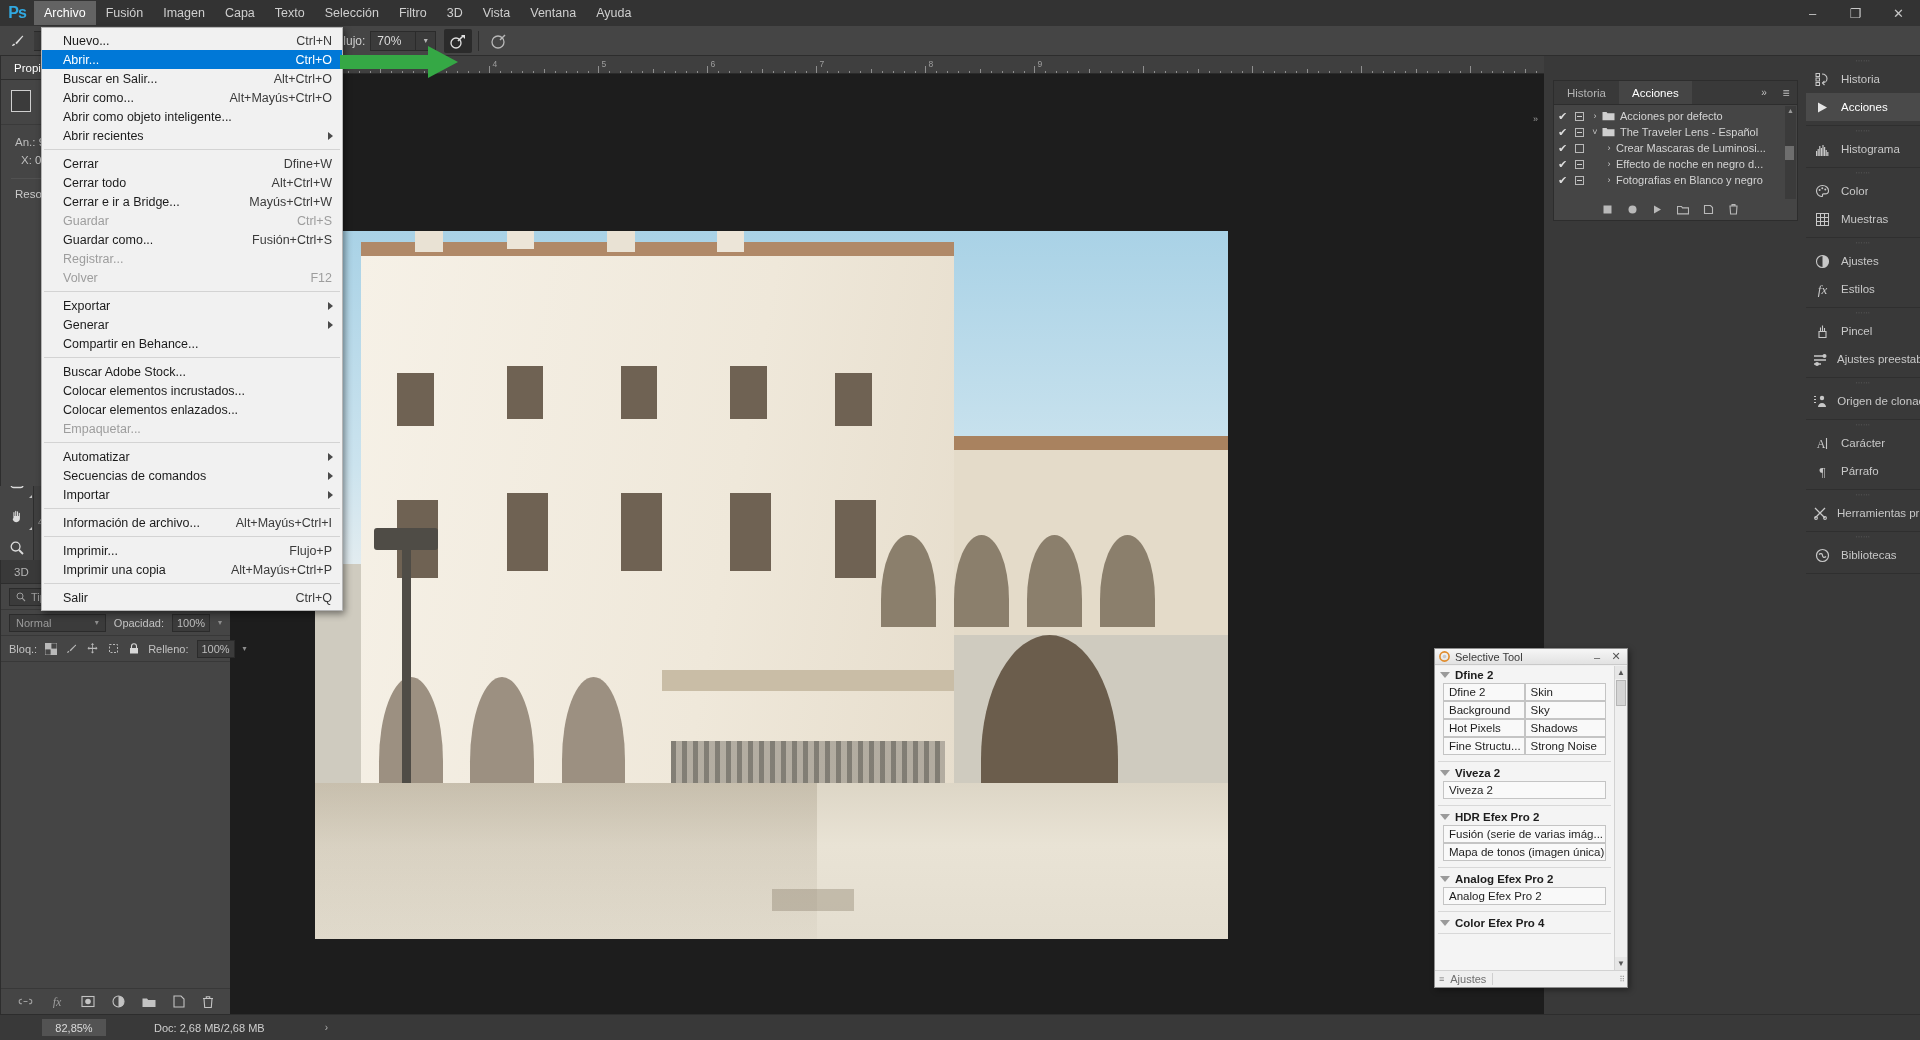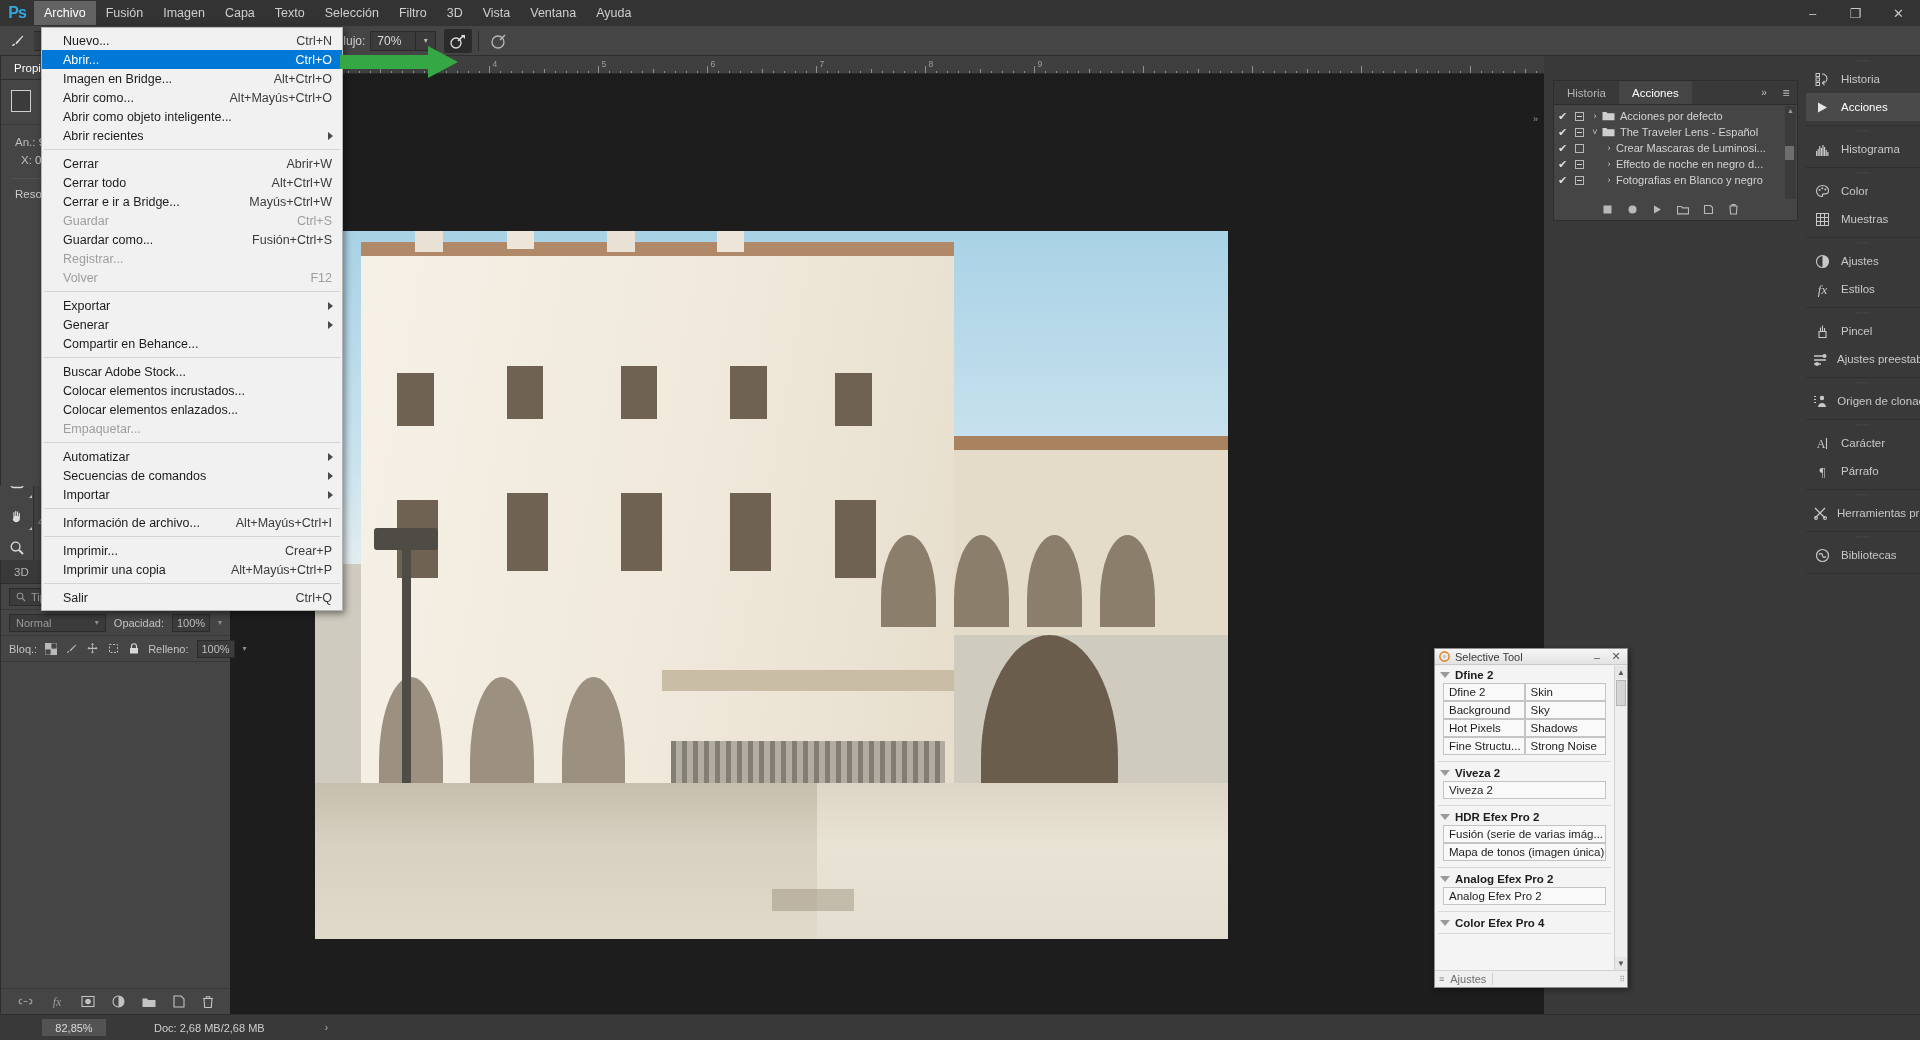--- a/index.html
+++ b/index.html
@@ -1142,38 +1142,38 @@
   <div class="menu" id="file-menu">
       <div class="menu-row">
         <span class="lbl">Nuevo...</span>
         <span class="sc">Ctrl+N</span>
       </div>
       <div class="menu-row hl">
         <span class="lbl">Abrir...</span>
         <span class="sc">Ctrl+O</span>
       </div>
       <div class="menu-row">
-        <span class="lbl">Imagen en Bridge...</span>
+        <span class="lbl">Buscar en Salir...</span>
         <span class="sc">Alt+Ctrl+O</span>
       </div>
       <div class="menu-row">
         <span class="lbl">Abrir como...</span>
         <span class="sc">Alt+Mayús+Ctrl+O</span>
       </div>
       <div class="menu-row">
         <span class="lbl">Abrir como objeto inteligente...</span>
       </div>
       <div class="menu-row">
         <span class="lbl">Abrir recientes</span>
         <span class="arrow"></span>
       </div>
       <div class="menu-sep"></div>
       <div class="menu-row">
         <span class="lbl">Cerrar</span>
-        <span class="sc">Abrir+W</span>
+        <span class="sc">Dfine+W</span>
       </div>
       <div class="menu-row">
         <span class="lbl">Cerrar todo</span>
         <span class="sc">Alt+Ctrl+W</span>
       </div>
       <div class="menu-row">
         <span class="lbl">Cerrar e ir a Bridge...</span>
         <span class="sc">Mayús+Ctrl+W</span>
       </div>
       <div class="menu-row dis">
@@ -1230,21 +1230,21 @@
         <span class="arrow"></span>
       </div>
       <div class="menu-sep"></div>
       <div class="menu-row">
         <span class="lbl">Información de archivo...</span>
         <span class="sc">Alt+Mayús+Ctrl+I</span>
       </div>
       <div class="menu-sep"></div>
       <div class="menu-row">
         <span class="lbl">Imprimir...</span>
-        <span class="sc">Crear+P</span>
+        <span class="sc">Flujo+P</span>
       </div>
       <div class="menu-row">
         <span class="lbl">Imprimir una copia</span>
         <span class="sc">Alt+Mayús+Ctrl+P</span>
       </div>
       <div class="menu-sep"></div>
       <div class="menu-row">
         <span class="lbl">Salir</span>
         <span class="sc">Ctrl+Q</span>
       </div>

